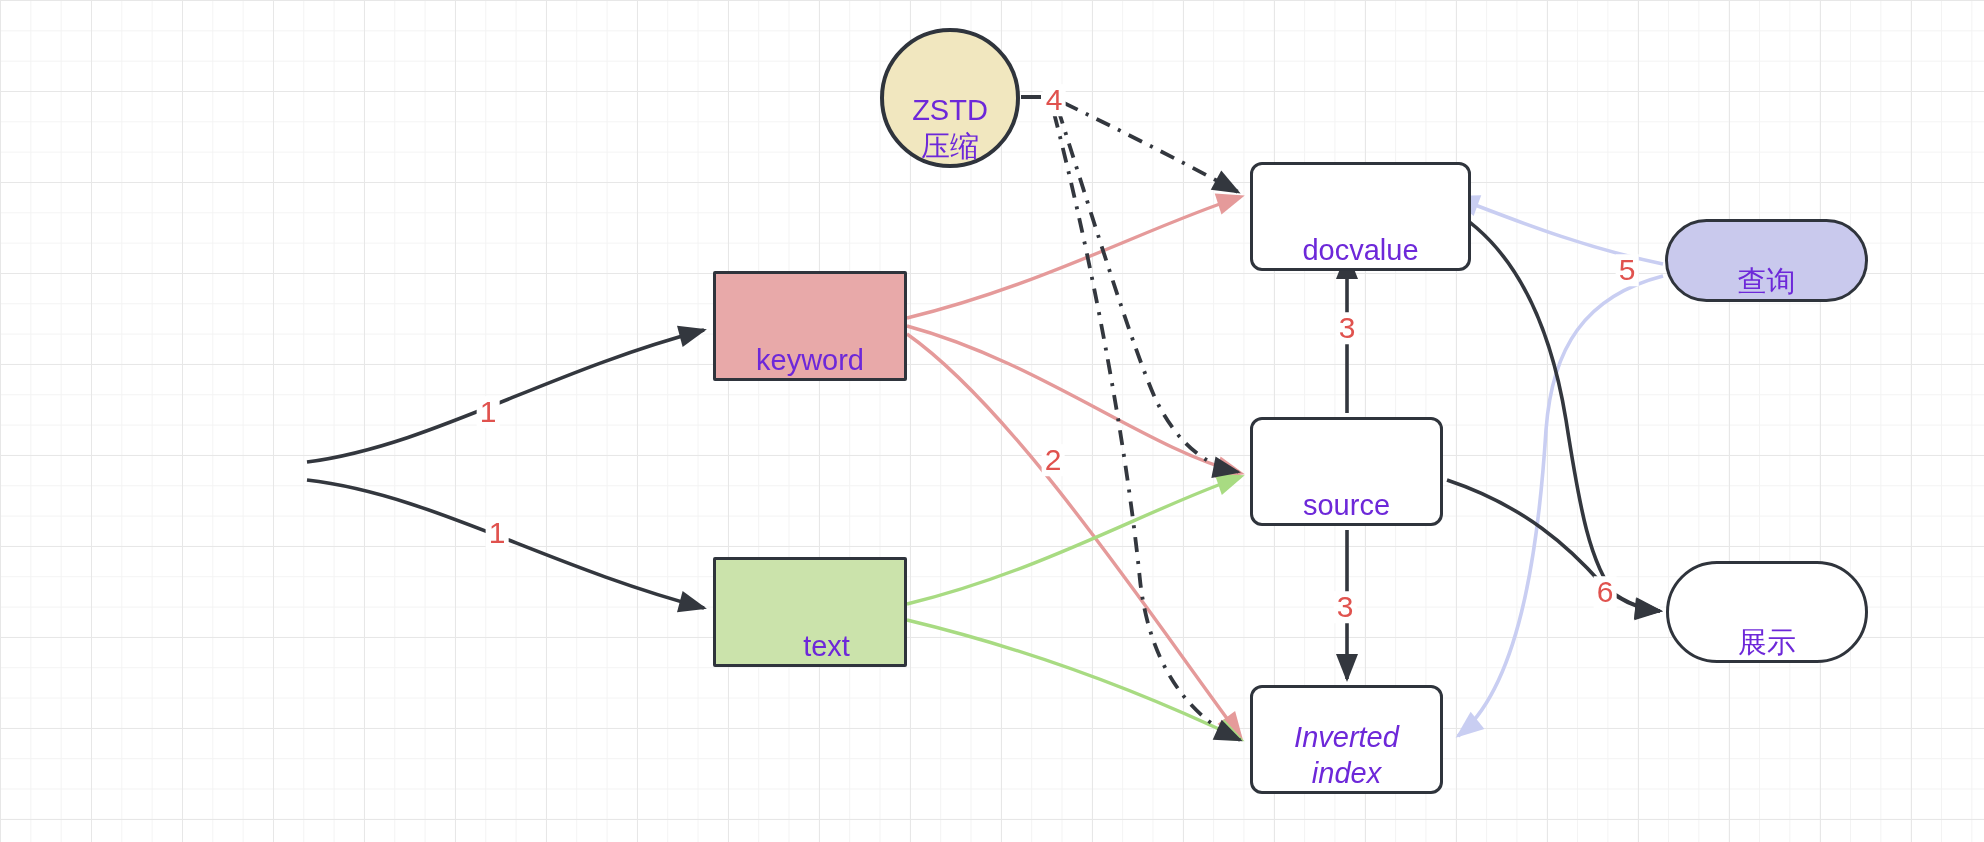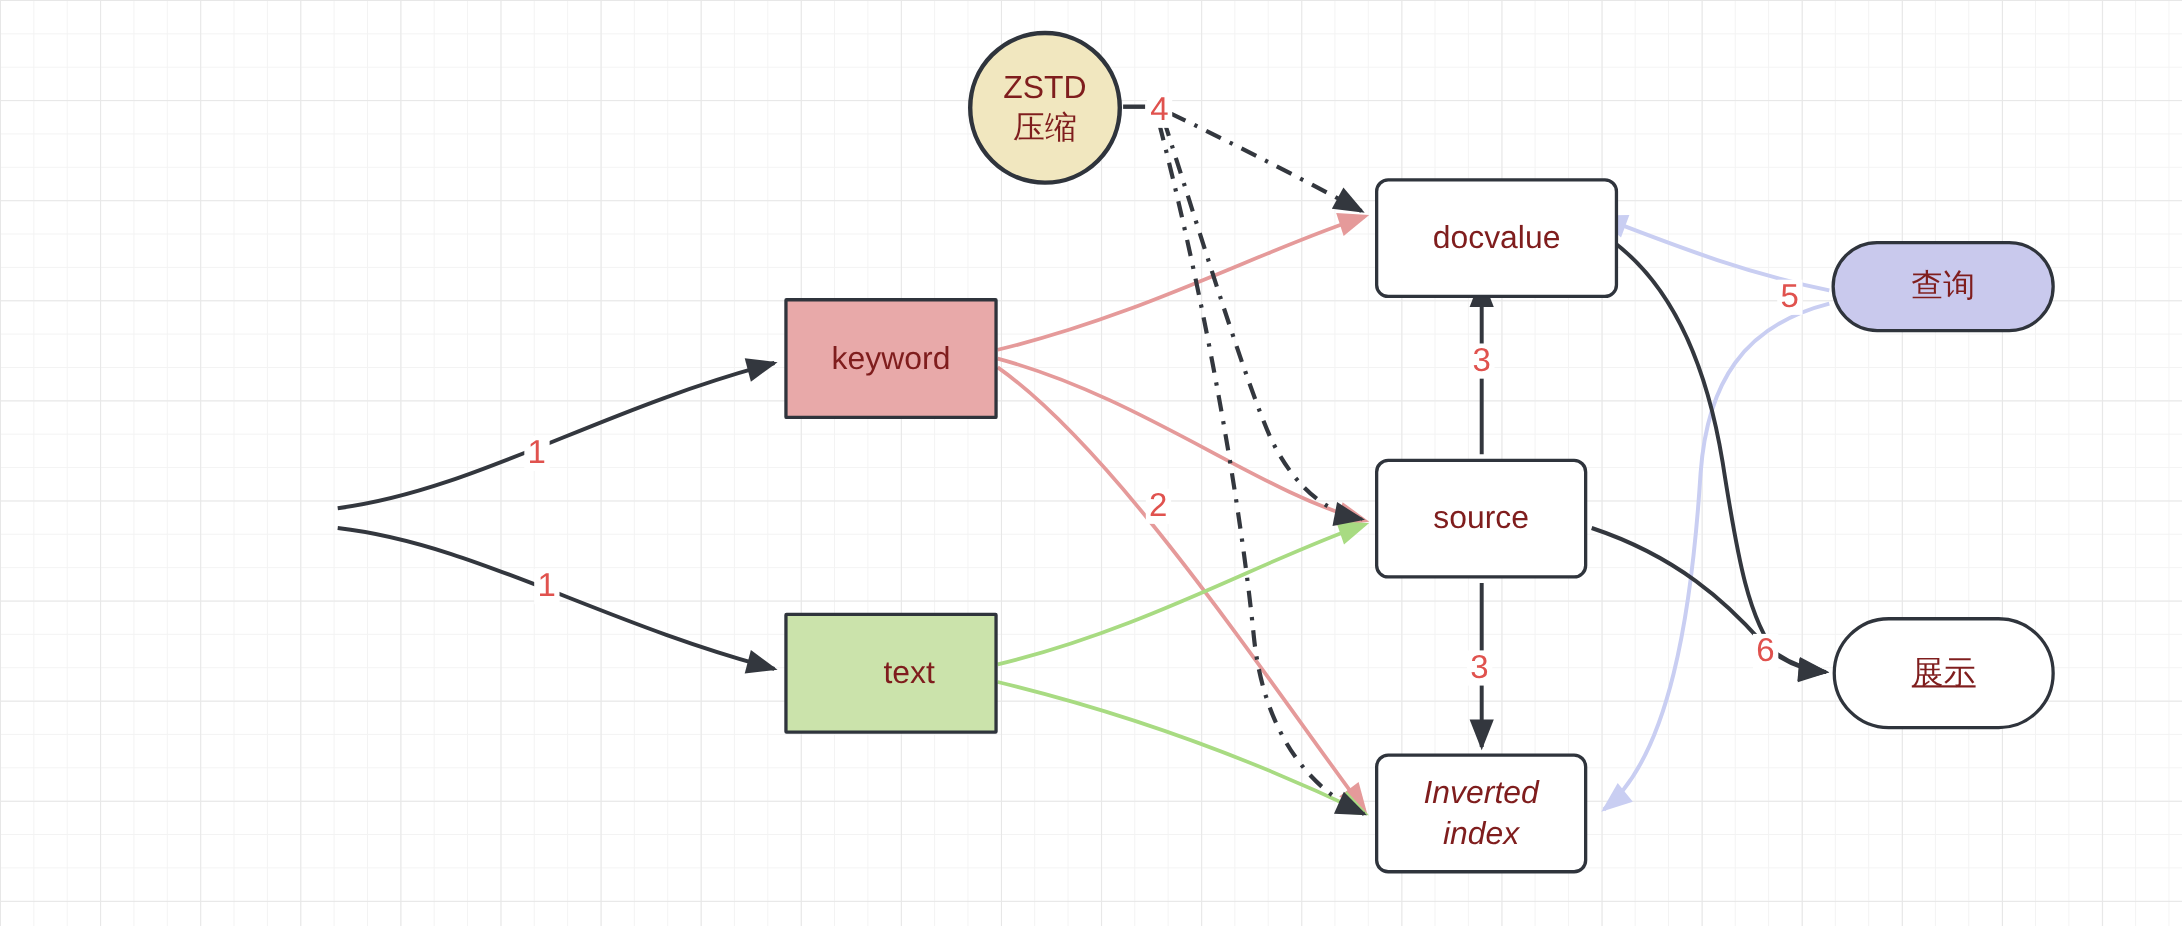--- a/index.html
+++ b/index.html
@@ -14,22 +14,22 @@
       linear-gradient(to right,#e7e7e7 1px,transparent 1px) 0 0 / 91px 91px,
       linear-gradient(to bottom,#e7e7e7 1px,transparent 1px) 0 0 / 91px 91px,
       linear-gradient(to right,#f3f3f3 1px,transparent 1px) 0 0 / 30.333px 30.333px,
       linear-gradient(to bottom,#f3f3f3 1px,transparent 1px) 0 0 / 30.333px 30.333px,
       #ffffff;
   }
   svg.edges{position:absolute;left:0;top:0;width:1984px;height:842px;}
   .node{
     position:absolute;box-sizing:border-box;
     border:3px solid #2f343c;
-    display:flex;align-items:center;justify-content:center;
-    color:#7f1d1d;font-size:29px;line-height:1.25;text-align:center;
+    display:flex;align-items:flex-end;justify-content:center;
+    color:#6d28d9;font-size:29px;line-height:1.25;text-align:center;
     background:#ffffff;
   }
   .rounded{border-radius:12px;}
   .pill{border-radius:52px;}
   .rect{border-radius:2px;}
   .circle{border-radius:50%;}
   .fill-keyword{background:#e8a9a9;}
   .fill-text{background:#cbe3ab;padding-left:33px;}
   .fill-zstd{background:#f1e7bf;}
   .fill-query{background:#c9c9ed;}
@@ -110,21 +110,21 @@
   </div>
 
   <div class="node rounded" style="left:1250px;top:685px;width:193px;height:109px;">
     <span class="node-label wrap-narrow">Inverted index</span>
   </div>
 
   <div class="node pill fill-query" style="left:1665px;top:219px;width:203px;height:83px;">
     <span class="node-label">查询</span>
   </div>
 
-  <div class="node pill" style="left:1666px;top:561px;width:202px;height:102px;text-decoration:underline;">
+  <div class="node pill" style="left:1666px;top:561px;width:202px;height:102px;">
     <span class="node-label">展示</span>
   </div>
 
   <span class="edge-label" style="left:488px;top:412px;">1</span>
   <span class="edge-label" style="left:497px;top:533px;">1</span>
   <span class="edge-label" style="left:1053px;top:460px;">2</span>
   <span class="edge-label" style="left:1347px;top:328px;">3</span>
   <span class="edge-label" style="left:1345px;top:607px;">3</span>
   <span class="edge-label" style="left:1054px;top:100px;">4</span>
   <span class="edge-label" style="left:1627px;top:270px;">5</span>

